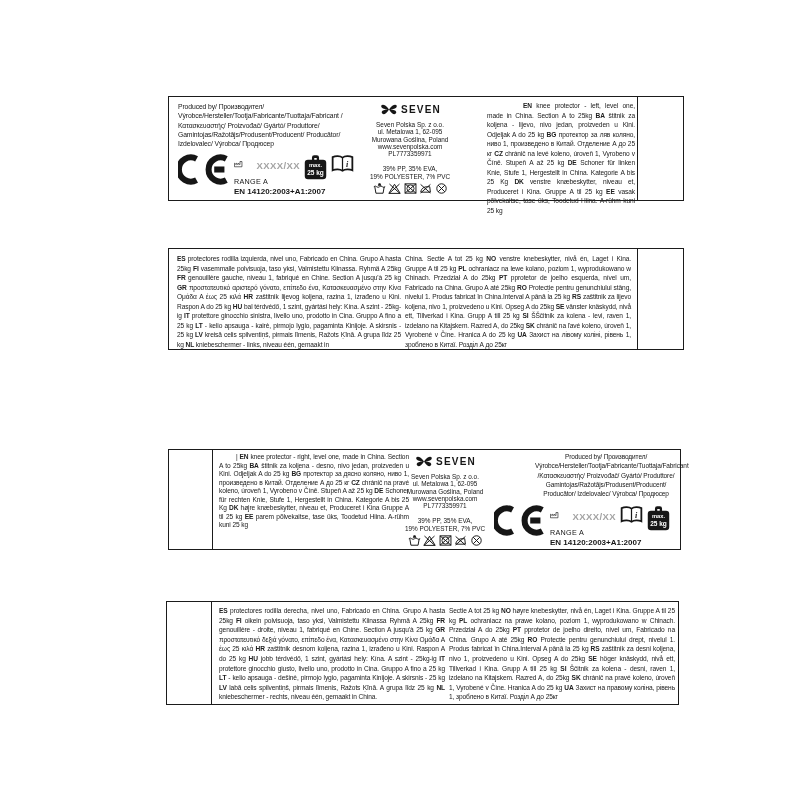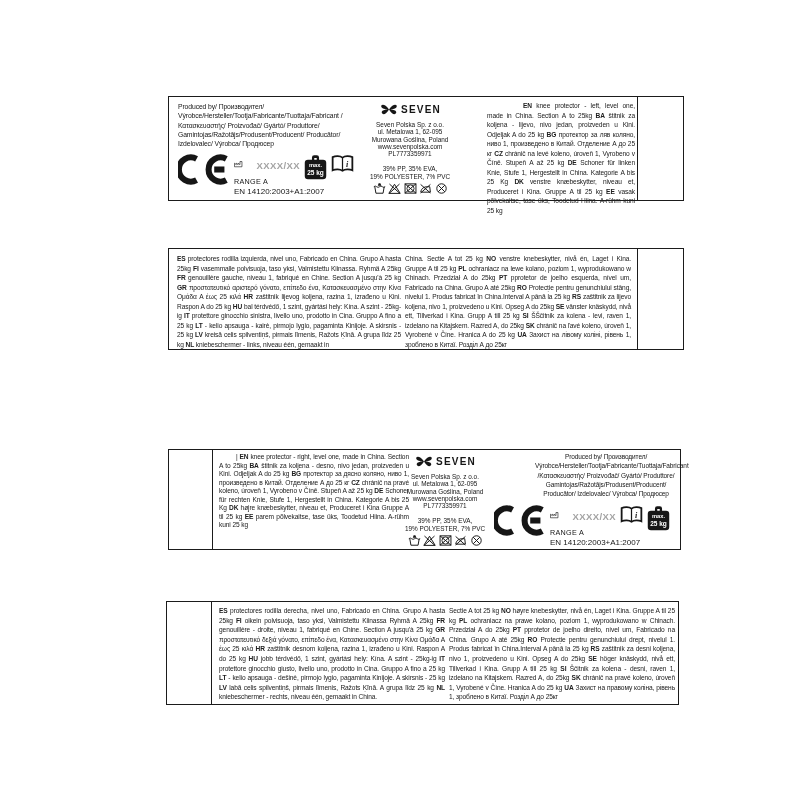--- a/index.html
+++ b/index.html
@@ -20,21 +20,21 @@
   .l4-main{left:211px;top:601px;width:468px;height:104px;}
 
   .producer{font-size:6.8px;line-height:9.3px;letter-spacing:-0.1px;margin:0;}
   .producer.centered{text-align:center;}
 
   .ce-row{position:absolute;display:flex;align-items:flex-start;gap:4px;}
   .ce-mid{width:66px;display:flex;flex-direction:column;}
   .fact-row{display:flex;align-items:flex-start;gap:14px;height:21px;text-align:center;}
   .code{font-size:9.5px;font-weight:bold;color:#a3a3a3;letter-spacing:0.4px;margin-top:6px;white-space:nowrap;}
   .range{font-size:7.2px;letter-spacing:0.3px;margin-top:2px;white-space:nowrap;}
-  .standard{font-size:8px;font-weight:normal;white-space:nowrap;margin-top:1px;}
+  .standard{font-size:8px;font-weight:bold;white-space:nowrap;margin-top:1px;}
 
   .mid{text-align:center;}
   .logo-row{display:flex;align-items:center;justify-content:center;gap:2px;height:18px;}
   .logo-text{font-size:10px;font-weight:bold;letter-spacing:1.2px;}
   .addr{font-size:6.4px;line-height:7.3px;margin-top:3px;}
   .comp{font-size:6.4px;line-height:7.3px;margin-top:8px;}
   .care-row{display:flex;justify-content:center;gap:2.5px;margin-top:2px;}
   .care-row svg{display:block;}
 
   .lang-block{margin:0;}

